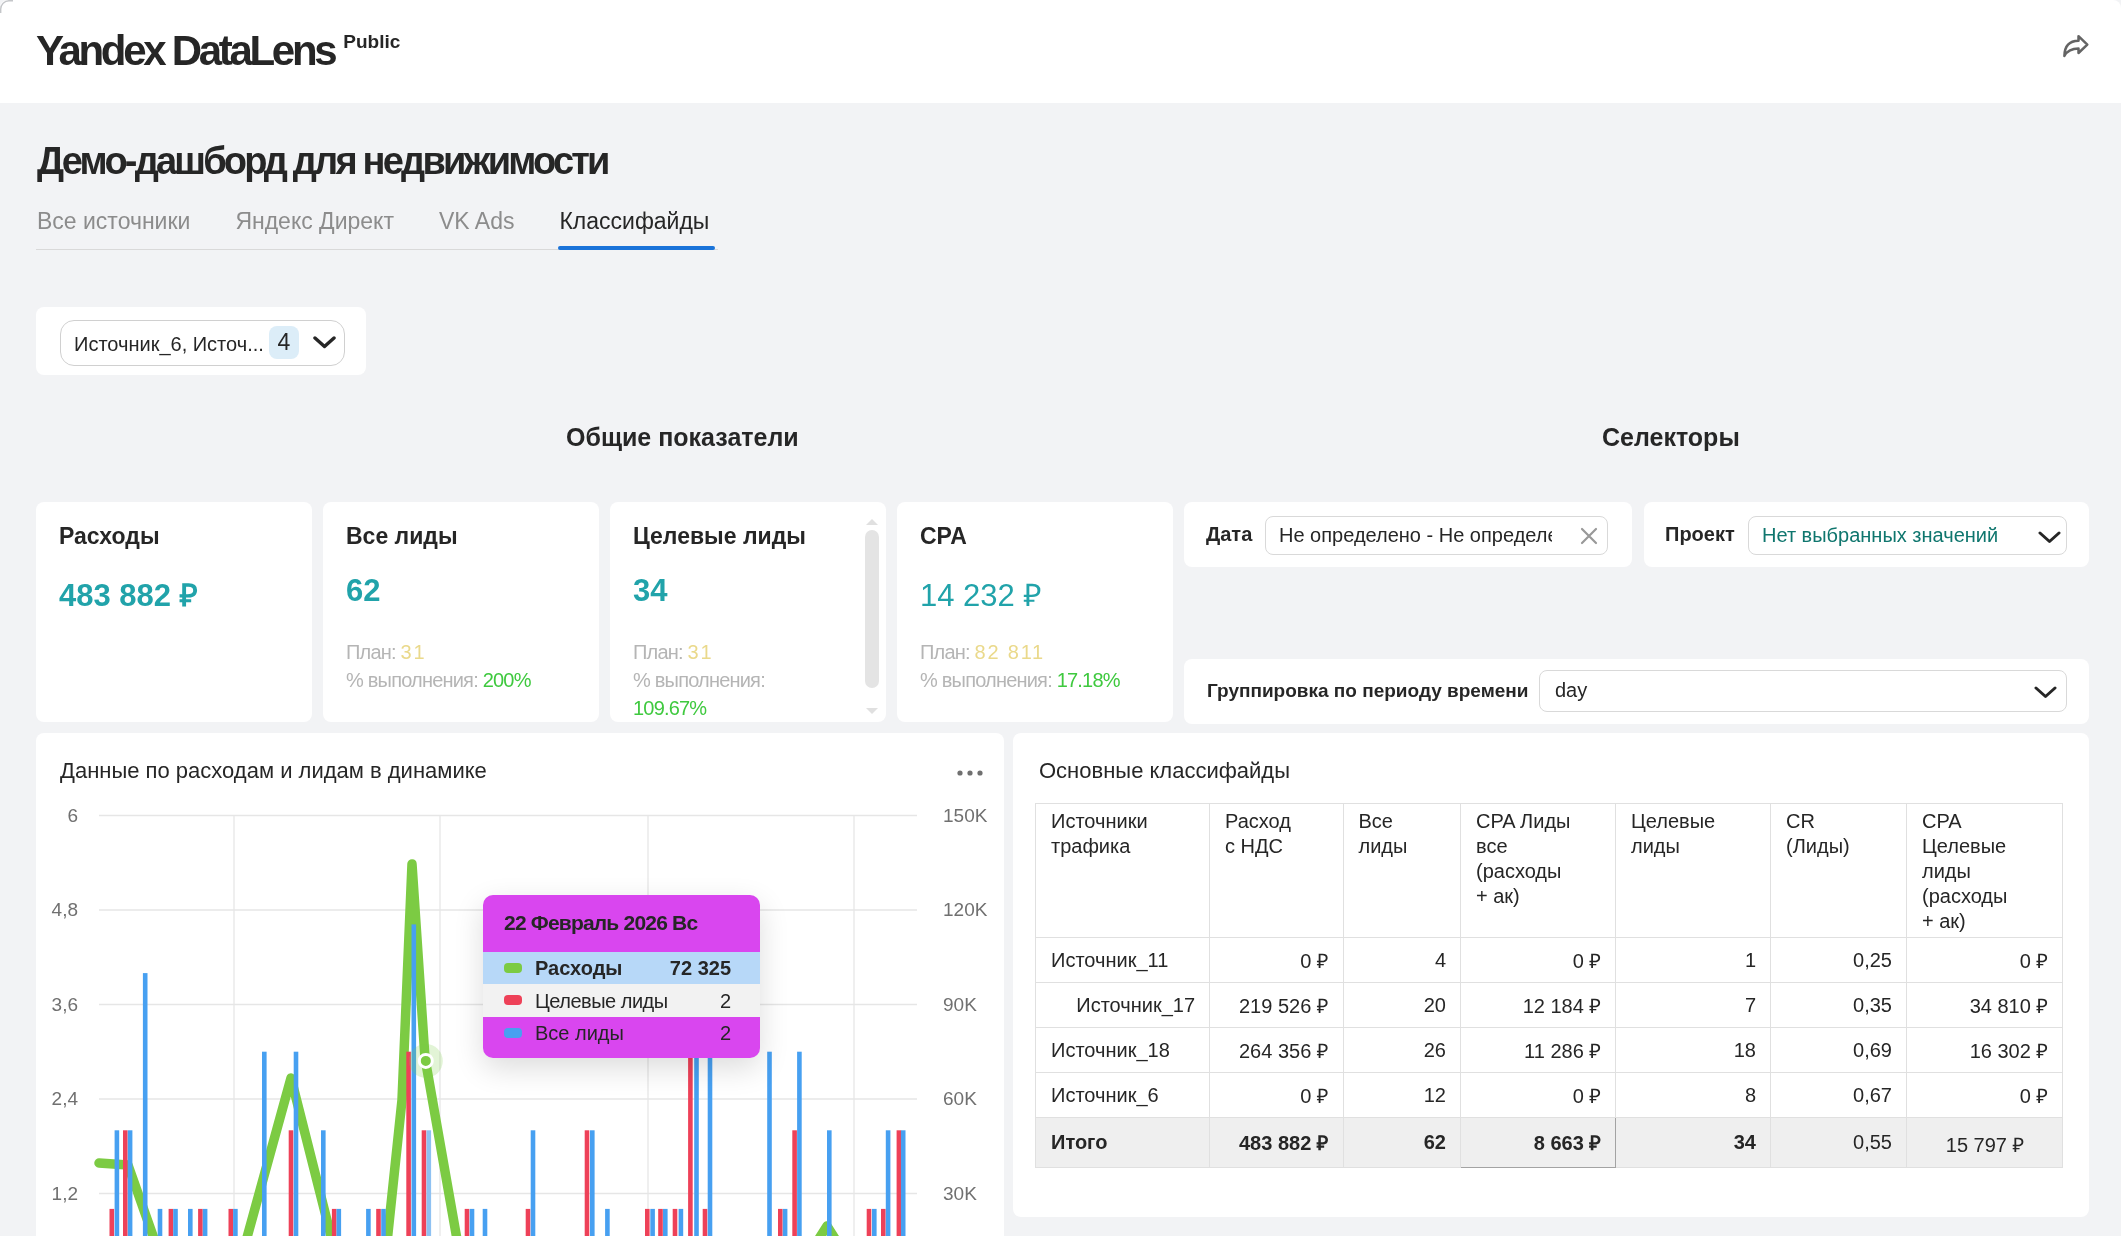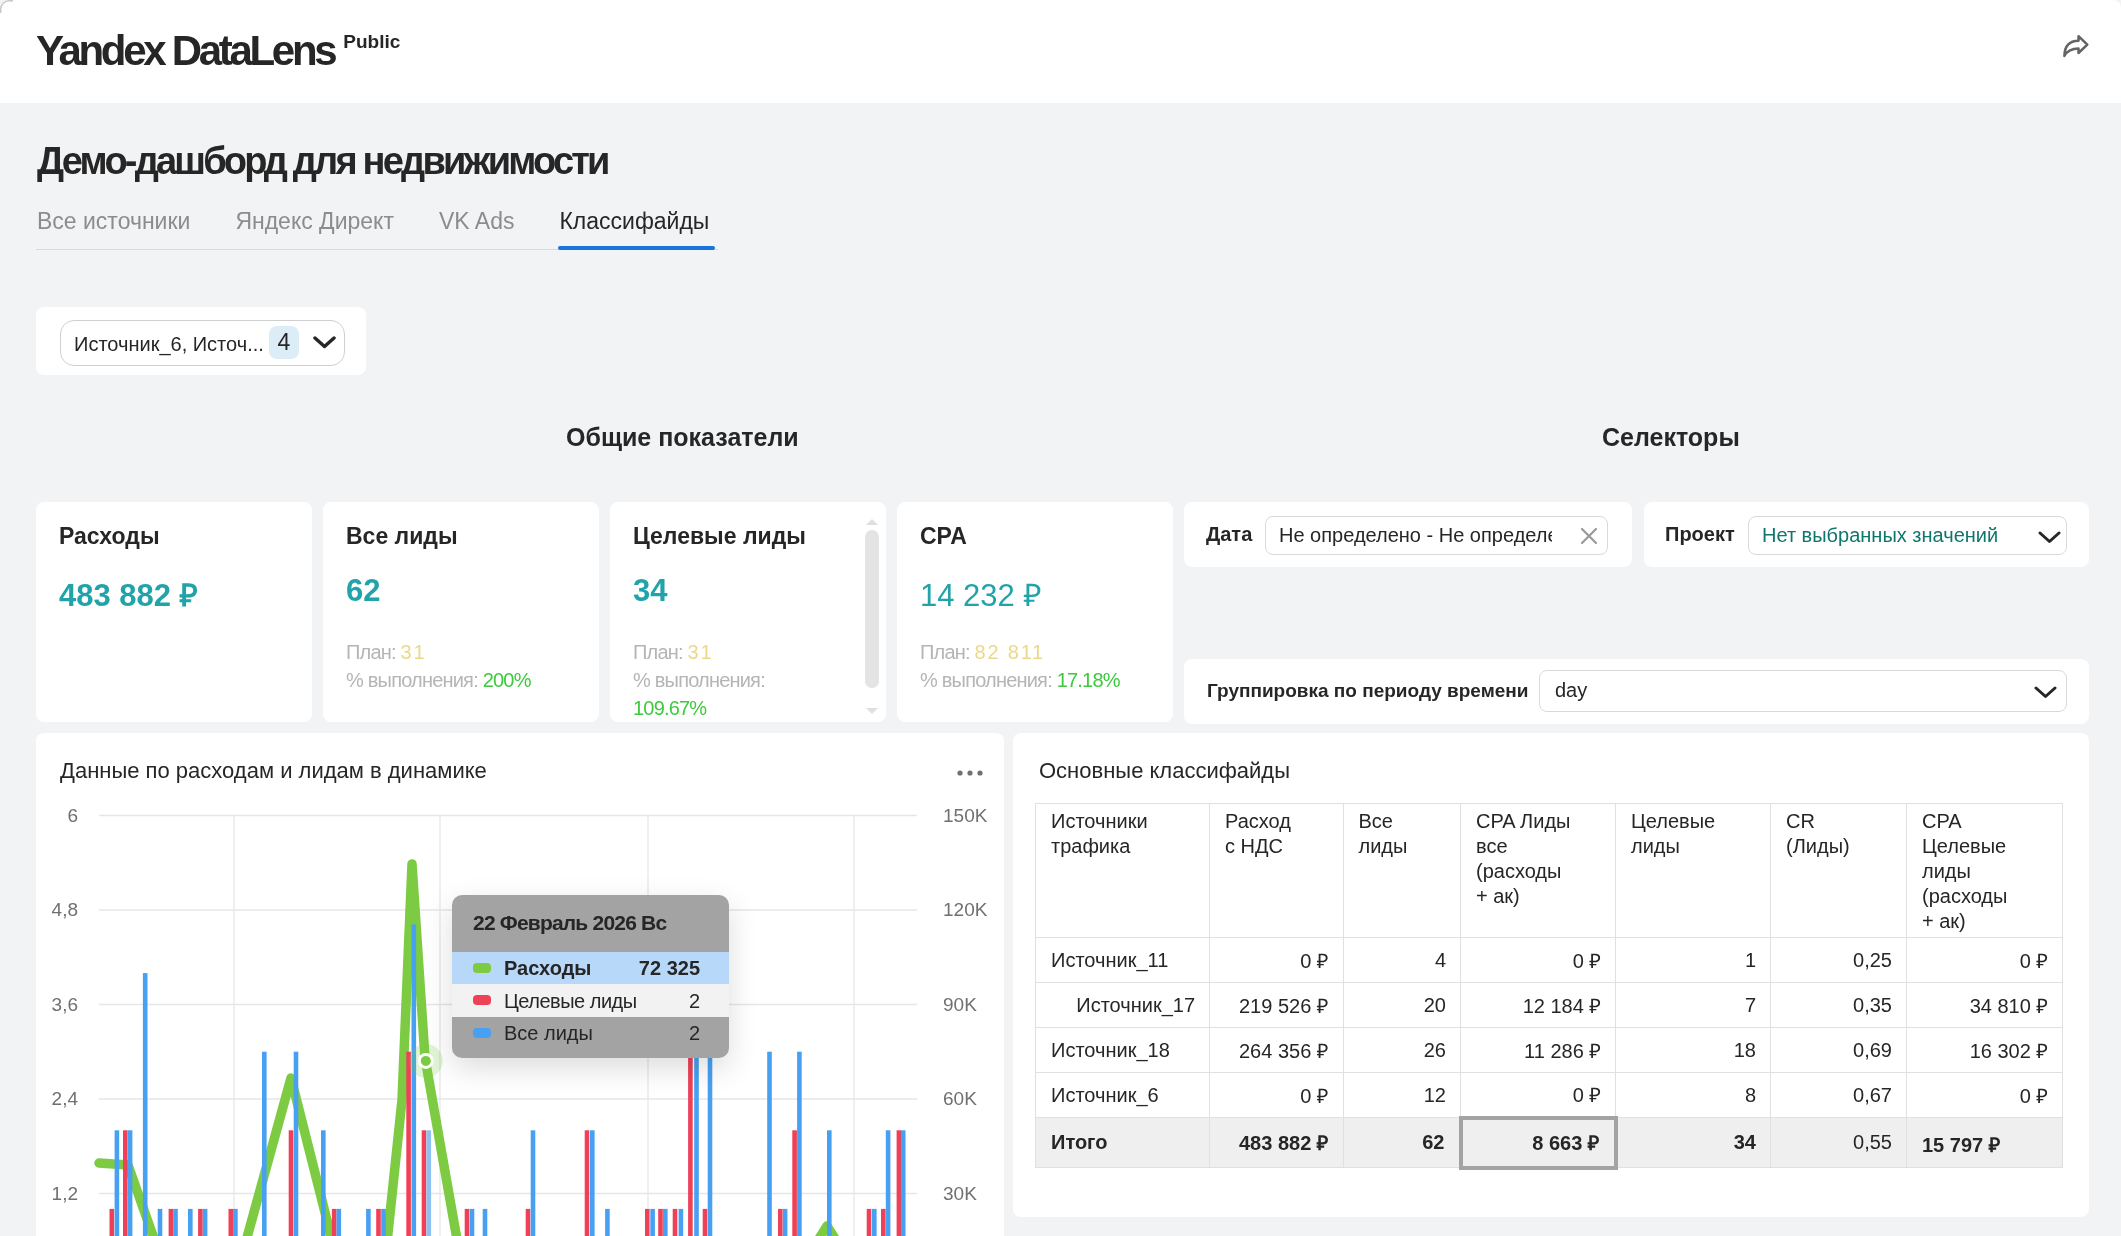--- a/index.html
+++ b/index.html
@@ -186,21 +186,21 @@
     <rect x="791.0" y="337.3" width="4.6" height="105.7" fill="#47a0f1"></rect>
     <rect x="830.7" y="415.9" width="4.6" height="27.1" fill="#ee4158"></rect>
     <rect x="836.0" y="415.9" width="4.6" height="27.1" fill="#47a0f1"></rect>
     <rect x="845.0" y="415.9" width="4.6" height="27.1" fill="#ee4158"></rect>
     <rect x="849.8" y="337.3" width="4.6" height="105.7" fill="#47a0f1"></rect>
     <rect x="860.6" y="337.3" width="4.6" height="105.7" fill="#ee4158"></rect>
     <rect x="864.9" y="337.3" width="4.6" height="105.7" fill="#47a0f1"></rect>
     <circle cx="389.8" cy="267.9" r="17" fill="#7ccb43" opacity="0.22"></circle>
     <circle cx="389.8" cy="267.9" r="6.5" fill="#7ccb43" stroke="#fff" stroke-width="3"></circle>
     </svg>
-    <div class="abs" style="left:416px;top:162px;width:277px;height:163px;background:#a3a3a3;border-radius:10px;box-shadow:0 10px 30px rgba(0,0,0,0.14)">
+    <div class="abs" style="left:447px;top:162px;width:277px;height:163px;background:#d946ef;border-radius:10px;box-shadow:0 10px 30px rgba(0,0,0,0.14)">
       <div class="abs" style="left:21px;top:16px;font-size:21px;font-weight:bold;color:#262626;letter-spacing:-0.8px">22 Февраль 2026 Вс</div>
       <div class="abs" style="left:0;top:57px;width:277px;height:32px;background:#b7d8f8"></div>
       <div class="abs" style="left:0;top:89px;width:277px;height:33px;background:#f2f2f2"></div>
       <div class="abs" style="left:21px;top:68px;width:18px;height:10px;border-radius:4px;background:#7ccb43"></div>
       <div class="abs" style="left:52px;top:62px;font-size:20px;font-weight:bold;color:#262626">Расходы</div>
       <div class="abs" style="left:148px;top:62px;width:100px;text-align:right;font-size:20px;font-weight:bold;color:#262626">72 325</div>
       <div class="abs" style="left:21px;top:100px;width:18px;height:10px;border-radius:4px;background:#ee4158"></div>
       <div class="abs" style="left:52px;top:95px;font-size:20px;color:#262626;letter-spacing:-0.5px">Целевые лиды</div>
       <div class="abs" style="left:148px;top:95px;width:100px;text-align:right;font-size:20px;color:#262626">2</div>
       <div class="abs" style="left:21px;top:133px;width:18px;height:10px;border-radius:4px;background:#47a0f1"></div>
@@ -264,20 +264,20 @@
     <td style="border:1px solid #e0e0e0;text-align:right;padding:0 14px 0 15px;white-space:nowrap">12</td>
     <td style="border:1px solid #e0e0e0;text-align:right;padding:0 14px 0 15px;white-space:nowrap">0 ₽</td>
     <td style="border:1px solid #e0e0e0;text-align:right;padding:0 14px 0 15px;white-space:nowrap">8</td>
     <td style="border:1px solid #e0e0e0;text-align:right;padding:0 14px 0 15px;white-space:nowrap">0,67</td>
     <td style="border:1px solid #e0e0e0;text-align:right;padding:0 14px 0 15px;white-space:nowrap">0 ₽</td>
     </tr>
     <tr style="height:50px">
     <td style="border:1px solid #e0e0e0;background:#efefef;font-weight:bold;text-align:left;padding:0 14px 0 15px;white-space:nowrap">Итого</td>
     <td style="border:1px solid #e0e0e0;background:#efefef;font-weight:bold;text-align:right;padding:0 14px 0 15px;white-space:nowrap">483 882 ₽</td>
     <td style="border:1px solid #e0e0e0;background:#efefef;font-weight:bold;text-align:right;padding:0 14px 0 15px;white-space:nowrap">62</td>
-    <td style="border:4px solid #a3a3a3;background:#efefef;font-weight:bold;text-align:right;padding:0 14px 0 15px;white-space:nowrap">8 663 ₽</td>
+    <td style="border:1px solid #a3a3a3;background:#efefef;font-weight:bold;text-align:right;padding:0 14px 0 15px;white-space:nowrap">8 663 ₽</td>
     <td style="border:1px solid #e0e0e0;background:#efefef;font-weight:bold;text-align:right;padding:0 14px 0 15px;white-space:nowrap">34</td>
     <td style="border:1px solid #e0e0e0;background:#efefef;font-weight:normal;text-align:right;padding:0 14px 0 15px;white-space:nowrap">0,55</td>
-    <td style="border:1px solid #e0e0e0;background:#efefef;font-weight:bold;text-align:left;padding:4px 14px 0 15px;white-space:nowrap">15 797 ₽</td>
+    <td style="border:1px solid #e0e0e0;background:#efefef;font-weight:normal;text-align:center;padding:4px 14px 0 15px;white-space:nowrap">15 797 ₽</td>
     </tr>
     </tbody>
     </table>
   </div>
 
 </body></html>

